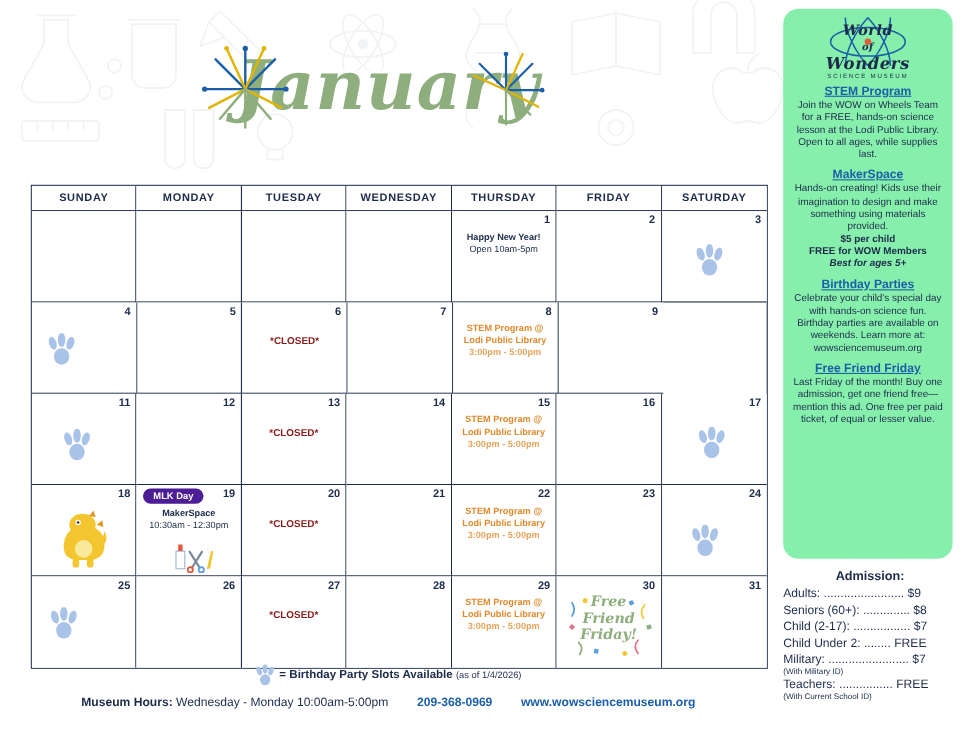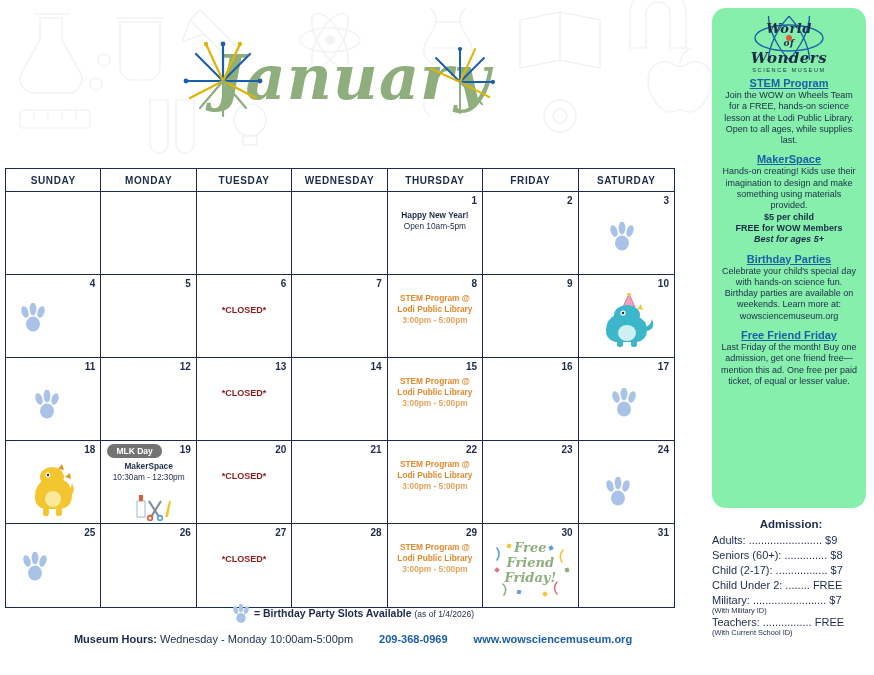--- a/index.html
+++ b/index.html
@@ -53,21 +53,21 @@
     line-height: 100px;
   }
   .firework {
     position: absolute;
     pointer-events: none;
   }
 
   
   #grid {
     position: absolute;
-    left: 5px; top: 168px;
+    left: 28px; top: 168px;
     width: 670px;
     border: 1px solid #1c2b4a;
     background: #ffffff;
   }
   .head-row { display: flex; }
   .head-cell {
     width: 95.71px;
     height: 23px;
     border-right: 1px solid #1c2b4a;
     border-bottom: 1px solid #1c2b4a;
@@ -109,21 +109,21 @@
   }
   .ev-navy { color: #1c2b4a; font-weight: bold; }
   .ev-navy .sub { font-weight: normal; }
   .ev-closed { color: #8a1c1c; font-weight: bold; font-size: 9px; margin-top: 12px; }
   .ev-stem { color: #e08a2e; font-weight: bold; }
   .ev-stem .time { color: #e5a45c; font-weight: bold; }
 
   .mlk-badge {
     position: absolute;
     left: 6px; top: 3px;
-    background: #737373;
+    background: #4c1d95;
     color: #ffffff;
     font-size: 8.5px;
     font-weight: bold;
     border-radius: 9px;
     padding: 2px 9px;
     white-space: nowrap;
   }
 
   .fff {
     position: absolute;
@@ -434,44 +434,20 @@
           <div class="daynum">8</div>
           <div class="cell-content ev-stem">
             <div>STEM Program @</div>
             <div>Lodi Public Library</div>
             <div class="time">3:00pm - 5:00pm</div>
           </div>
         </div>
         <div class="day-cell">
           <div class="daynum">9</div>
         </div>
-        <div class="day-cell">
-          <div class="daynum">10</div>
-          <svg style="position:absolute; left:22px; top:18px;" width="52" height="56" viewBox="0 0 52 56">
-
-            <path d="M22 14 L28 1 L34 14 Z" fill="#f0a0c0" stroke="#d8769c" stroke-width="1"></path>
-            <circle cx="28" cy="1.5" r="2" fill="#f2c94c"></circle>
-
-            <path d="M14 22 q-8 4 -9 14 q-1 10 9 13 l22 0 q10 -2 10 -12 q0 -10 -10 -14 z" fill="#3cb7c9"></path>
-
-            <ellipse cx="26" cy="22" rx="13" ry="10" fill="#3cb7c9"></ellipse>
-
-            <circle cx="22" cy="20" r="2.6" fill="#ffffff"></circle>
-            <circle cx="22" cy="20" r="1.3" fill="#233"></circle>
-
-            <ellipse cx="26" cy="40" rx="9" ry="8" fill="#cfeff2"></ellipse>
-
-            <path d="M46 38 q9 -2 5 -12 q-2 8 -8 8 z" fill="#3cb7c9"></path>
-
-            <rect x="16" y="47" width="6" height="7" rx="2.5" fill="#3cb7c9"></rect>
-            <rect x="30" y="47" width="6" height="7" rx="2.5" fill="#3cb7c9"></rect>
-
-            <path d="M36 16 l4 -5 l2 6 z" fill="#f2c94c"></path>
-          </svg>
-        </div>
       </div>
 
       <div class="week-row">
         <div class="day-cell">
           <div class="daynum">11</div>
           <svg class="paw" style="left:28px; top:32px;" viewBox="0 0 26 30">
             <g fill="#a9c2e8">
               <ellipse cx="5" cy="9" rx="3.4" ry="6" transform="rotate(-18 5 9)"></ellipse>
               <ellipse cx="13" cy="6" rx="3.4" ry="6.5"></ellipse>
               <ellipse cx="21" cy="9" rx="3.4" ry="6" transform="rotate(18 21 9)"></ellipse>

